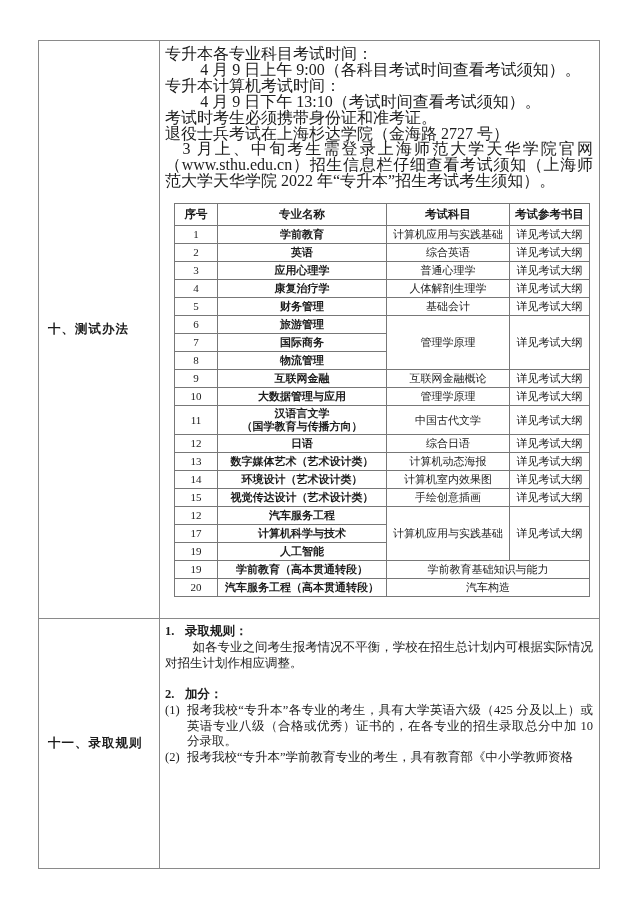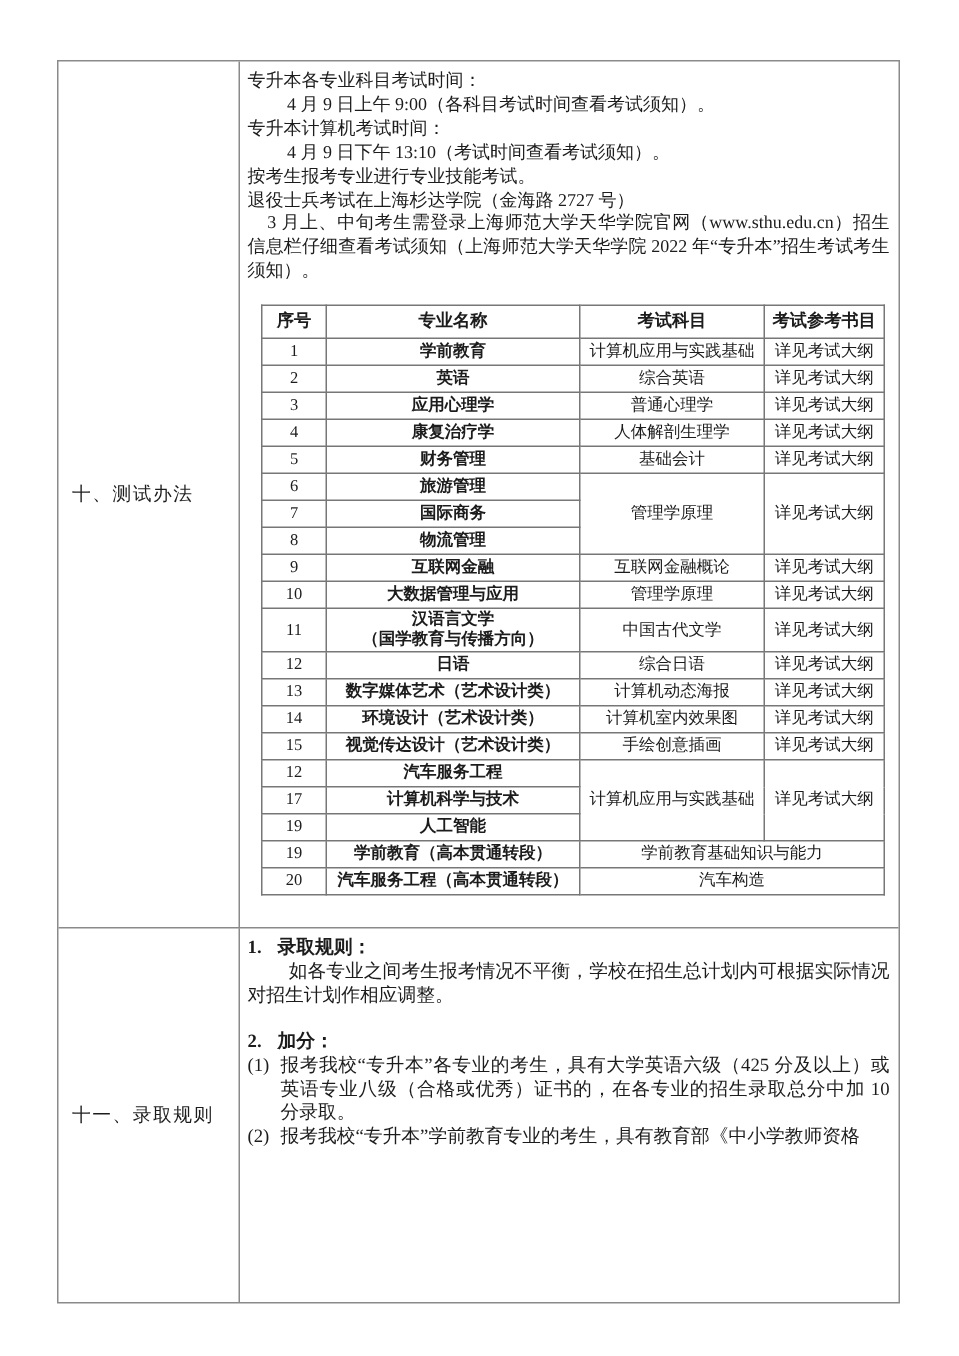--- a/index.html
+++ b/index.html
@@ -13,27 +13,27 @@
     border:1px solid #8a8a8a;
     display:grid;
     grid-template-columns:121px 1fr;
     grid-template-rows:578px 1fr;
     box-sizing:border-box;
   }
   .label-cell {
     border-right:1px solid #8a8a8a;
     display:flex; align-items:center;
     padding-left:9px; box-sizing:border-box;
-    font-size:12.5px; font-weight:normal; letter-spacing:1px;
+    font-size:12.5px; font-weight:bold; letter-spacing:1px;
   }
   .row-top { border-bottom:1px solid #8a8a8a; }
   .content-cell {
     padding:5px 6px 0 5px; box-sizing:border-box; overflow:hidden;
   }
-  .intro { font-size:12px; line-height:15.9px; }
+  .intro { font-size:16px; line-height:15.9px; }
   .intro-line { text-align:justify; }
   .intro-line.indent-1 { text-indent:1.1em; }
   .intro-line.indent-2 { text-indent:2.2em; }
   table.inner {
     border-collapse:collapse; table-layout:fixed;
     width:415px; margin:14px 4px 0 9px;
     font-size:11px; line-height:13px;
   }
   table.inner th, table.inner td {
     border:1px solid #777777; text-align:center; vertical-align:middle;
@@ -59,21 +59,21 @@
   <div class="outer">
 
     <div class="label-cell row-top">十、测试办法</div>
 
     <div class="content-cell row-top">
       <div class="intro" id="intro-lines">
           <div class="intro-line indent-0">专升本各专业科目考试时间：</div>
           <div class="intro-line indent-2">4 月 9 日上午 9:00（各科目考试时间查看考试须知）。</div>
           <div class="intro-line indent-0">专升本计算机考试时间：</div>
           <div class="intro-line indent-2">4 月 9 日下午 13:10（考试时间查看考试须知）。</div>
-          <div class="intro-line indent-0">按考生报考专业进行专业技能考试。</div>
+          <div class="intro-line indent-0">考试时考生必须携带身份证和准考证。</div>
           <div class="intro-line indent-0">退役士兵考试在上海杉达学院（金海路 2727 号）</div>
           <div class="intro-line indent-1">3 月上、中旬考生需登录上海师范大学天华学院官网（www.sthu.edu.cn）招生信息栏仔细查看考试须知（上海师范大学天华学院 2022 年“专升本”招生考试考生须知）。</div>
         </div>
 
       <table class="inner">
         <colgroup>
           <col style="width:43px">
             <col style="width:169px">
             <col style="width:123px">
             <col style="width:80px">

